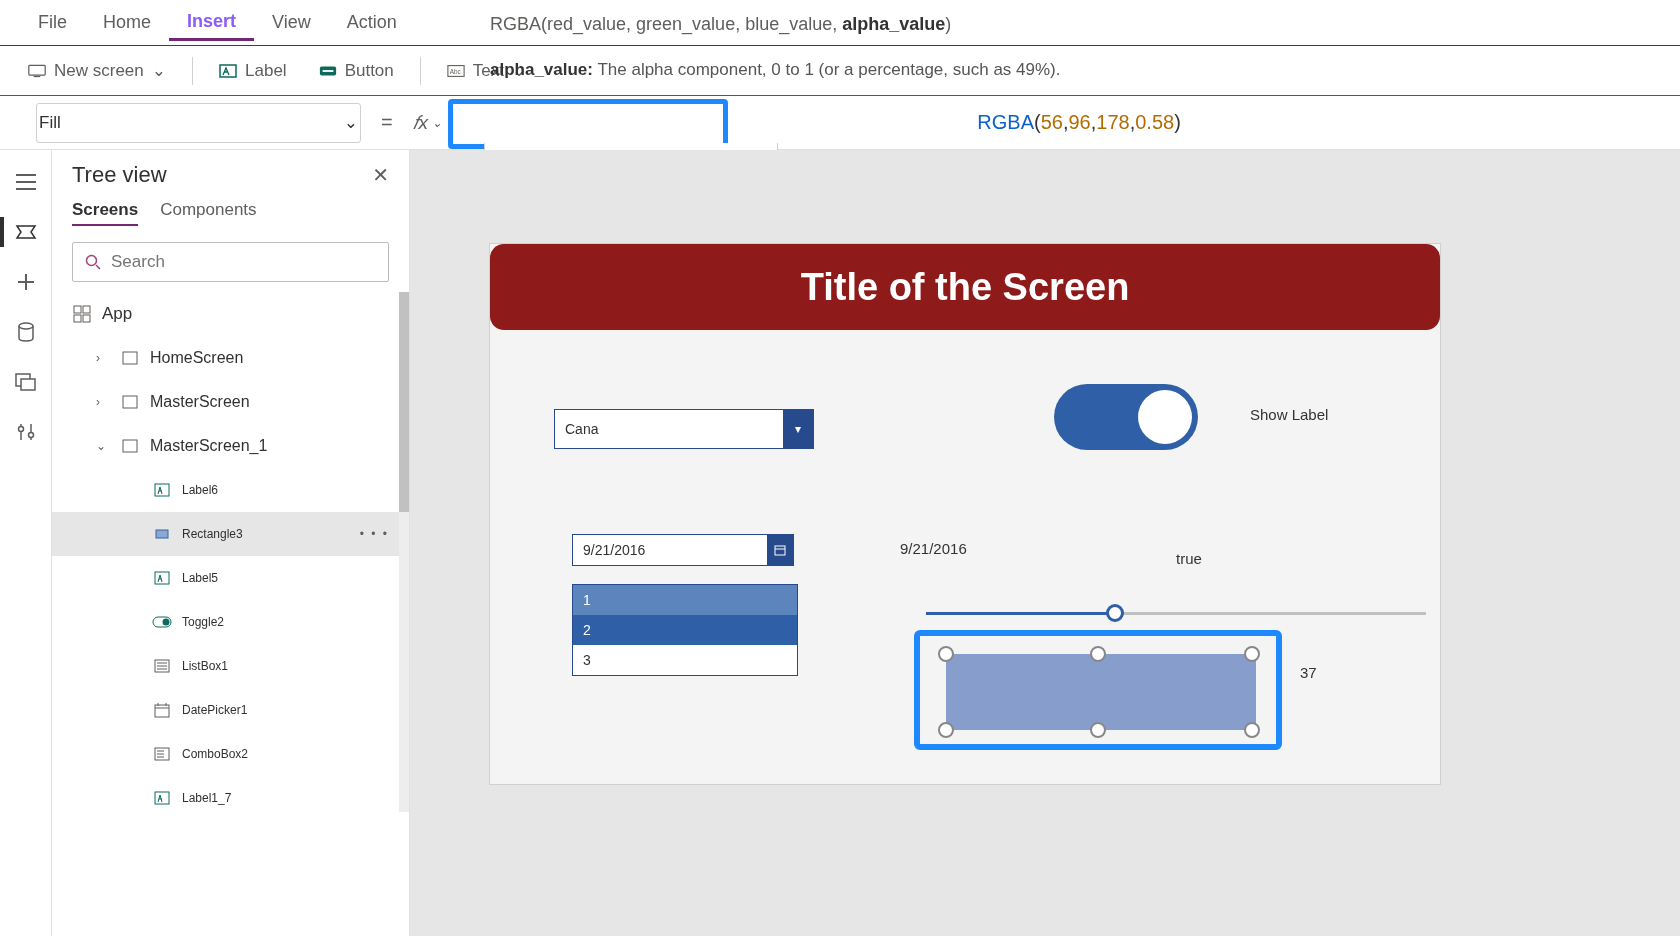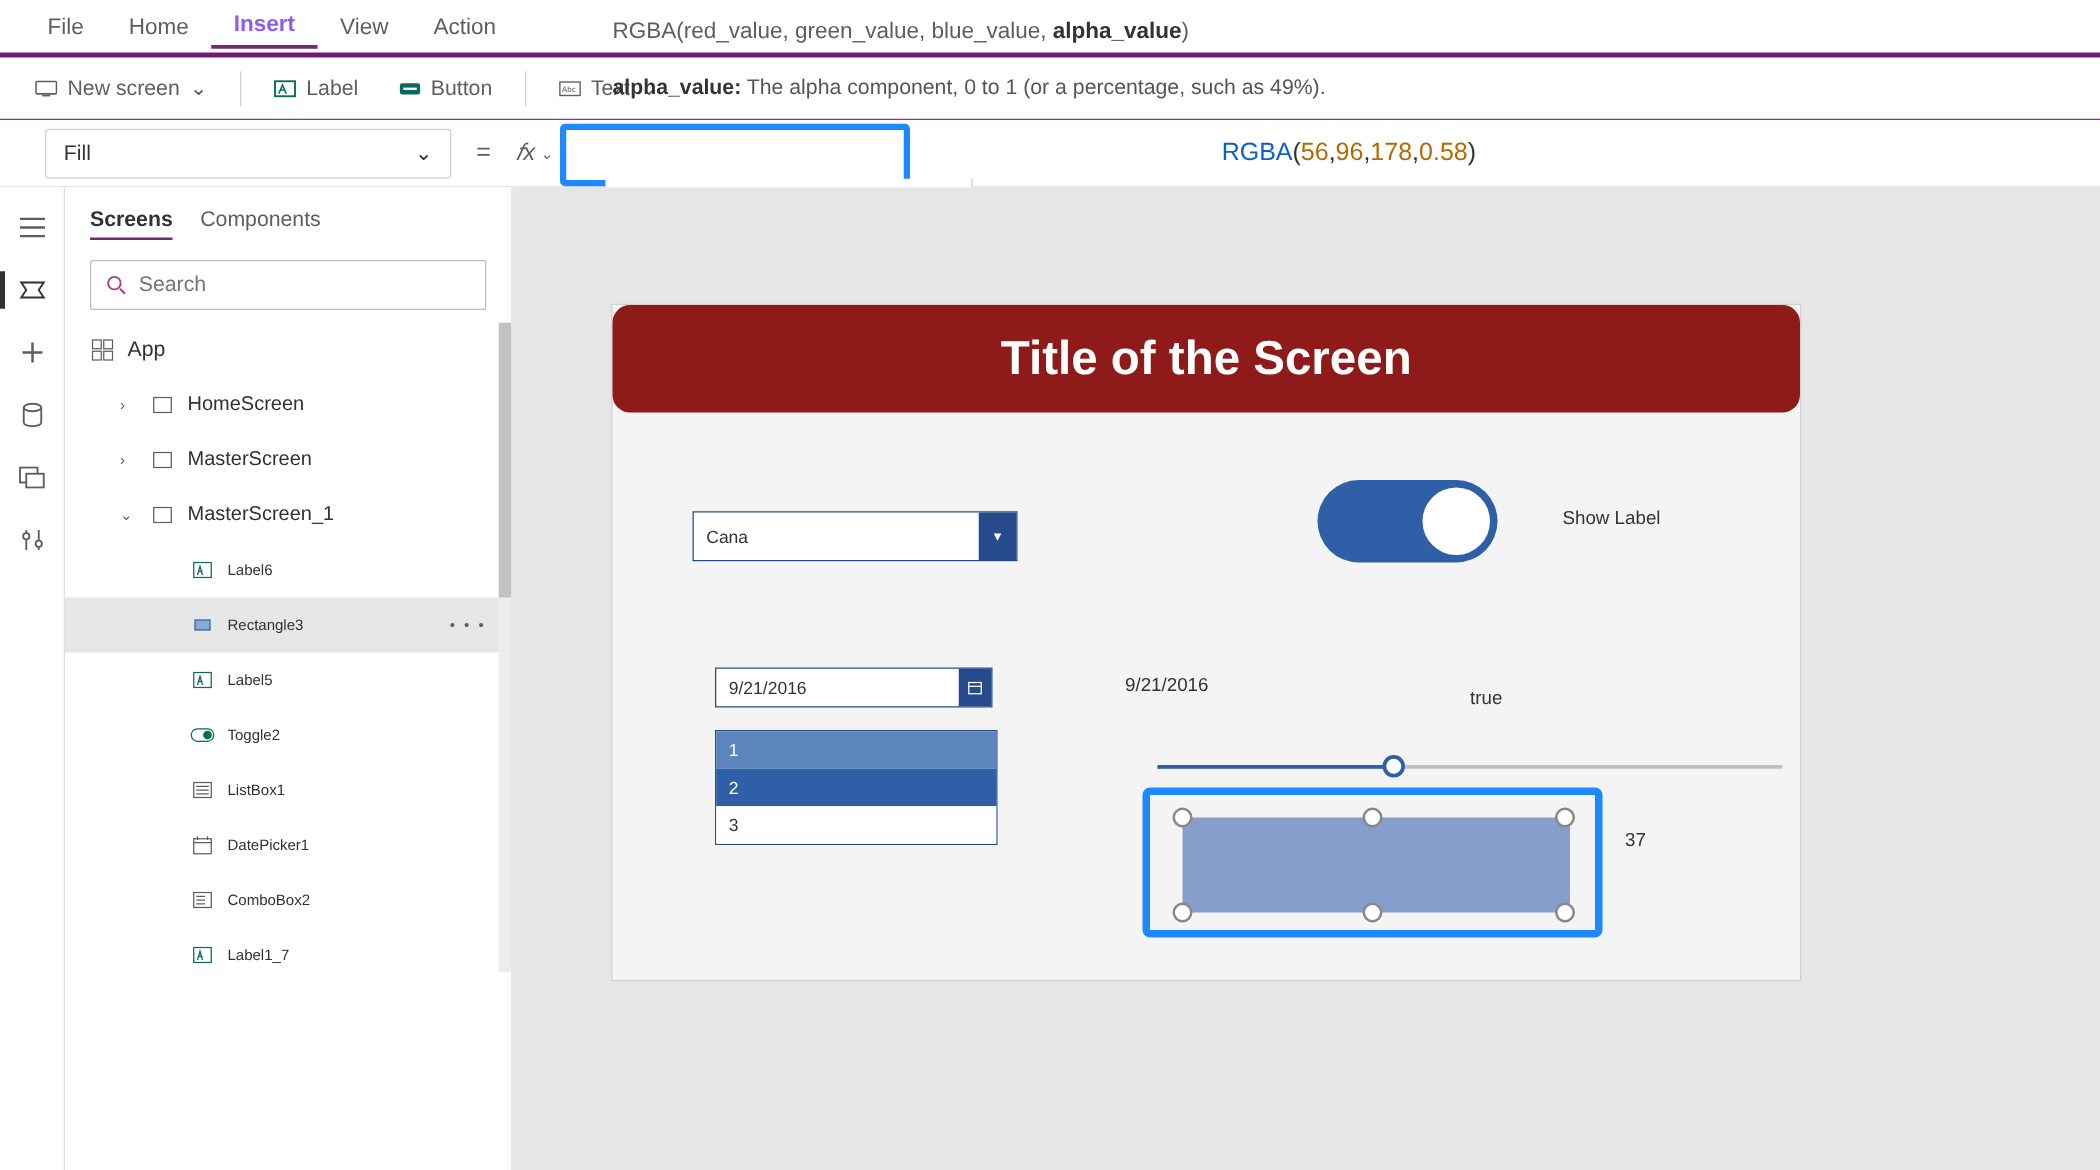--- a/index.html
+++ b/index.html
@@ -1,38 +1,38 @@
 <!DOCTYPE html>
 <html><head>
 <meta charset="utf-8">
 <style>
   * { box-sizing: border-box; margin: 0; padding: 0; font-family: "Segoe UI", -apple-system, sans-serif; }
   body { width: 1680px; height: 936px; background: #fff; overflow: hidden; color: #333; }
   
   
-  .menubar { height: 46px; display: flex; align-items: center; padding: 0 20px; border-bottom: 4px solid #701a75; }
+  .menubar { height: 46px; display: flex; align-items: center; padding: 0 20px; border-bottom: 1px solid #701a75; }
   .menubar .item { padding: 6px 18px; font-size: 18px; color: #605e5c; cursor: pointer; }
   .menubar .item.active { color: #8b5cf6; font-weight: 700; border-bottom: 3px solid #742774; }
   
   
   .formula-hint { position: absolute; left: 490px; top: 14px; font-size: 18px; color: #605e5c; }
   .formula-hint .bold { font-weight: 700; color: #333; }
   
   
   .toolbar { height: 50px; display: flex; align-items: center; padding: 0 18px; border-bottom: 1px solid #a21caf; gap: 12px; }
   .tool-btn { display: flex; align-items: center; gap: 8px; font-size: 17px; color: #605e5c; padding: 6px 10px; }
   .tool-sep { width: 1px; height: 28px; background: #d0d0d0; margin: 0 4px; }
   .tool-icon { width: 18px; height: 18px; display: inline-flex; align-items: center; justify-content: center; }
   
   .alpha-desc { position: absolute; left: 490px; top: 60px; font-size: 17px; color: #555; }
   .alpha-desc b { color: #333; }
   
   
   .formula-row { height: 54px; display: flex; align-items: center; padding: 0 0 0 36px; gap: 12px; border-bottom: 1px solid #e0e0e0; }
-  .prop-select { width: 325px; height: 40px; border: 1px solid #d0d0d0; border-radius: 3px; padding: 0 14px; font-size: 17px; color: #333; display: flex; align-items: center; justify-content: space-between; background: #fff; }
+  .prop-select { width: 325px; height: 40px; border: 1px solid #d0d0d0; border-radius: 3px; padding: 0 2px; font-size: 17px; color: #333; display: flex; align-items: center; justify-content: space-between; background: #fff; }
   .equals { font-size: 20px; color: #605e5c; padding: 0 8px; }
   .fx { font-style: italic; font-size: 19px; color: #605e5c; display: flex; align-items: center; gap: 4px; }
   .formula-input { flex: 1; height: 40px; display: flex; align-items: center; font-family: Consolas, monospace; font-size: 20px; padding-left: 24px; position: relative; justify-content: center;}
   .formula-highlight { position: absolute; left: -6px; top: -4px; width: 280px; height: 50px; border: 5px solid #1e88ff; border-radius: 4px; pointer-events: none; }
   .tok-fn { color: #0b61c9; }
   .tok-num { color: #b36b00; }
   .tok-pn { color: #333; }
   
   
   .eval-row { position: absolute; left: 484px; top: 143px; height: 32px; display: flex; align-items: center; gap: 30px; font-size: 17px; color: #555; background: #fff; padding: 2px 8px; border-left: 1px solid #d0d0d0; border-right: 1px solid #d0d0d0; border-bottom: 1px solid #d0d0d0;}
@@ -235,20 +235,24 @@
     <div class="rail-btn">
       <svg width="20" height="20" viewBox="0 0 20 20">
           <path d="M5 2v16M15 2v16" stroke="#605e5c" stroke-width="1.5"></path>
           <circle cx="5" cy="7" r="2.5" fill="#fff" stroke="#605e5c" stroke-width="1.5"></circle>
           <circle cx="15" cy="13" r="2.5" fill="#fff" stroke="#605e5c" stroke-width="1.5"></circle>
         </svg>
     </div>
   </div>
 
   <div class="treepanel">
+    <div class="tree-hdr">
+      <div class="tree-title">Tree view</div>
+      <div class="tree-close">✕</div>
+    </div>
     <div class="tree-tabs">
       <div class="active">Screens</div>
       <div>Components</div>
     </div>
     <div class="tree-search">
       <span style="color:#a04080">
         <svg width="16" height="16" viewBox="0 0 16 16">
             <circle cx="6.5" cy="6.5" r="5" fill="none" stroke="currentColor" stroke-width="1.5"></circle>
             <path d="M11 11l4 4" stroke="currentColor" stroke-width="1.5"></path>
           </svg>

